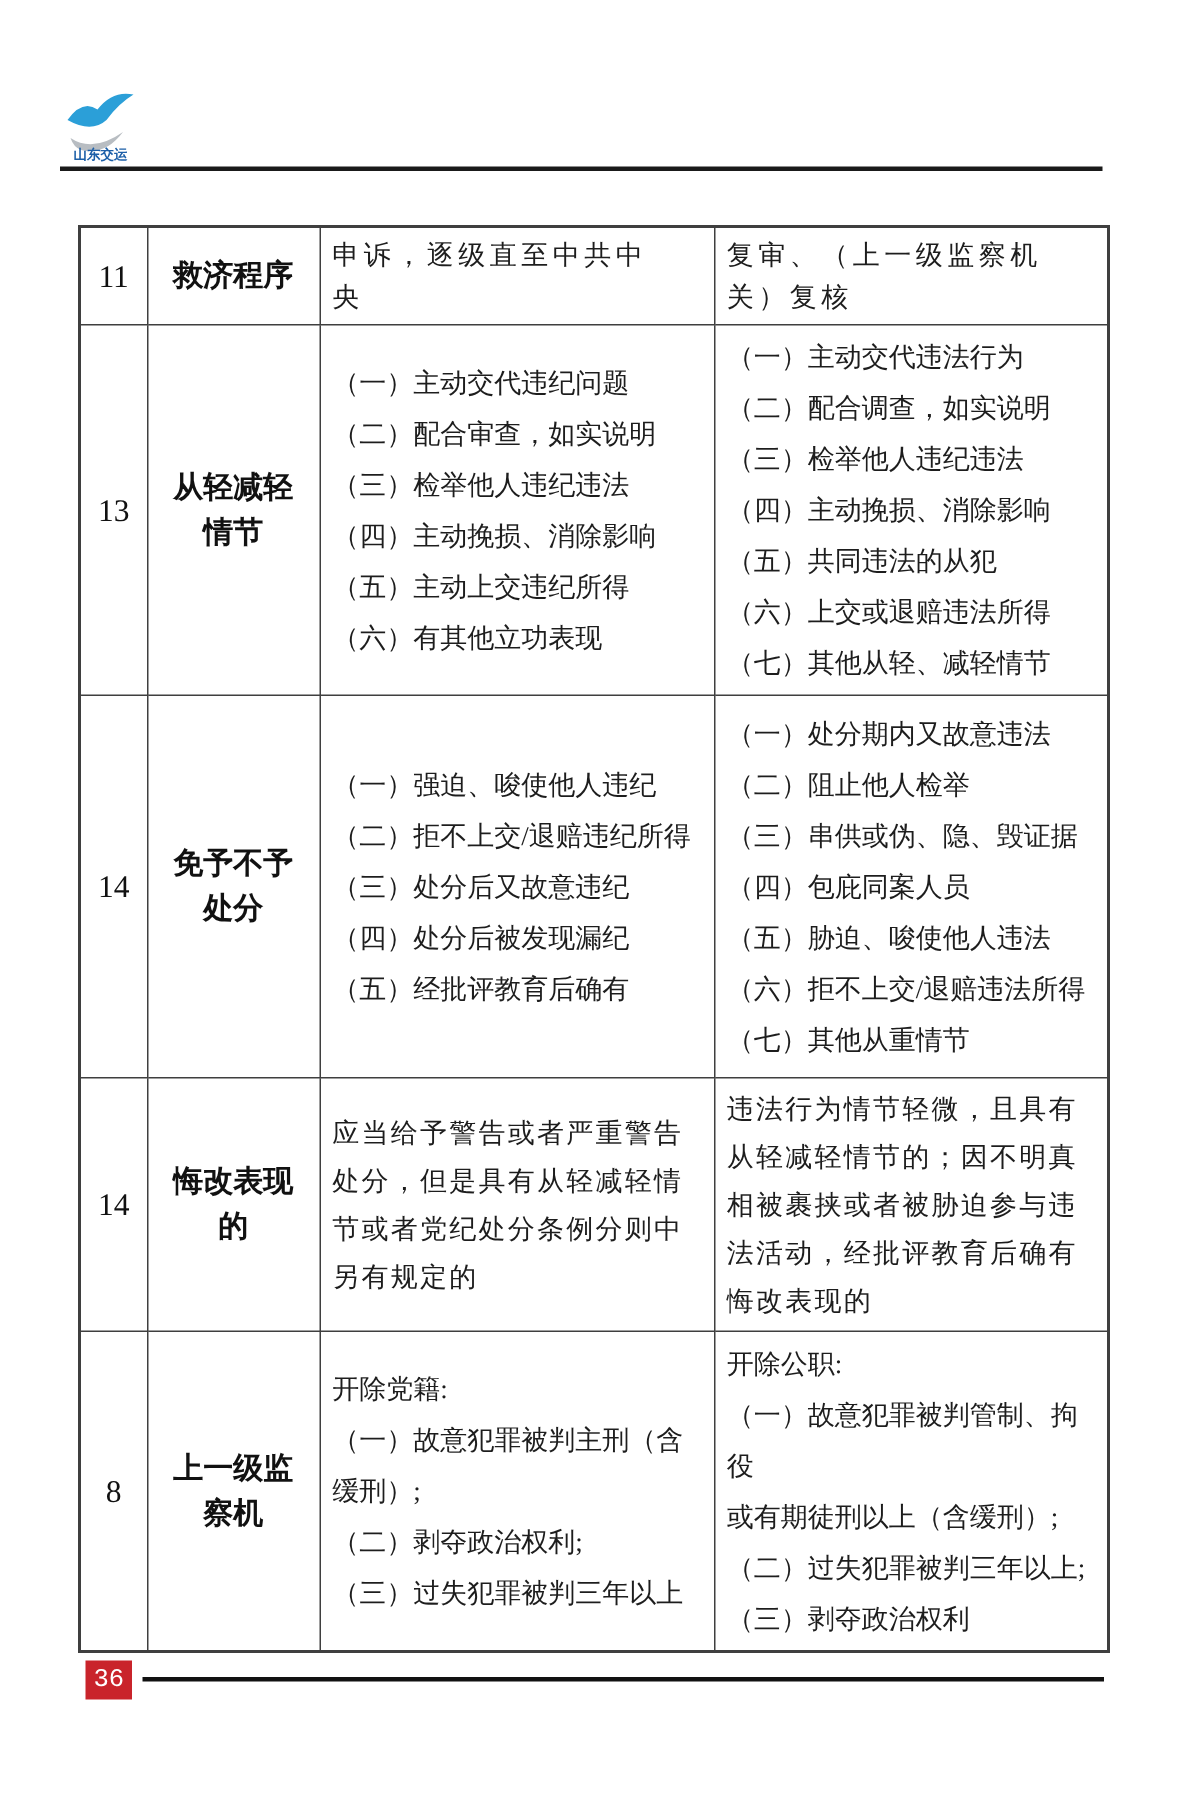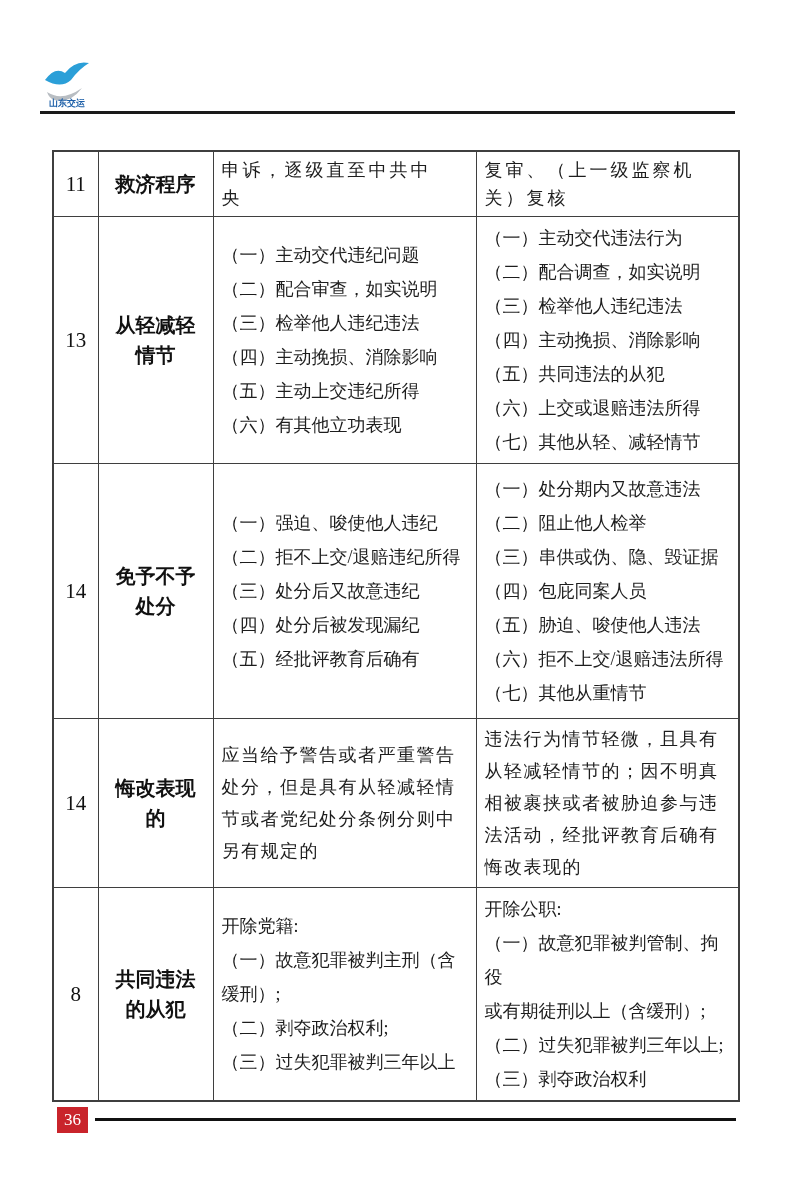--- a/index.html
+++ b/index.html
@@ -79,21 +79,21 @@
   tr.r14 td.content-cell { line-height: 32px; letter-spacing: 1.5px; }
 
   
   .footer { position: absolute; left: 0; top: 1104px; width: 800px; height: 34px; }
   .page-num-box {
     position: absolute;
     left: 57px; top: 3px;
     width: 31px; height: 26px;
     background: #C9242B;
     color: #ffffff;
-    font-family: Liberation Serif, serif;
+    font-family: Liberation Mono, monospace;
     font-size: 17px;
     display: flex; align-items: center; justify-content: center;
   }
   .footer-rule {
     position: absolute;
     left: 95px; top: 14px;
     width: 641px; height: 3px;
     background: #111111;
   }
 </style>
@@ -170,21 +170,21 @@
 节或者党纪处分条例分则中
 另有规定的</td>
         <td class="content-cell">违法行为情节轻微，且具有
 从轻减轻情节的；因不明真
 相被裹挟或者被胁迫参与违
 法活动，经批评教育后确有
 悔改表现的</td>
       </tr>
       <tr class="r15">
         <td class="no-cell">8</td>
-        <td class="cat-cell">共同违法的从犯</td>
+        <td class="cat-cell">上一级监察机</td>
         <td class="content-cell">开除党籍:
 （一）故意犯罪被判主刑（含
 缓刑）;
 （二）剥夺政治权利;
 （三）过失犯罪被判三年以上</td>
         <td class="content-cell">开除公职:
 （一）故意犯罪被判管制、拘役
 或有期徒刑以上（含缓刑）;
 （二）过失犯罪被判三年以上;
 （三）剥夺政治权利</td>

